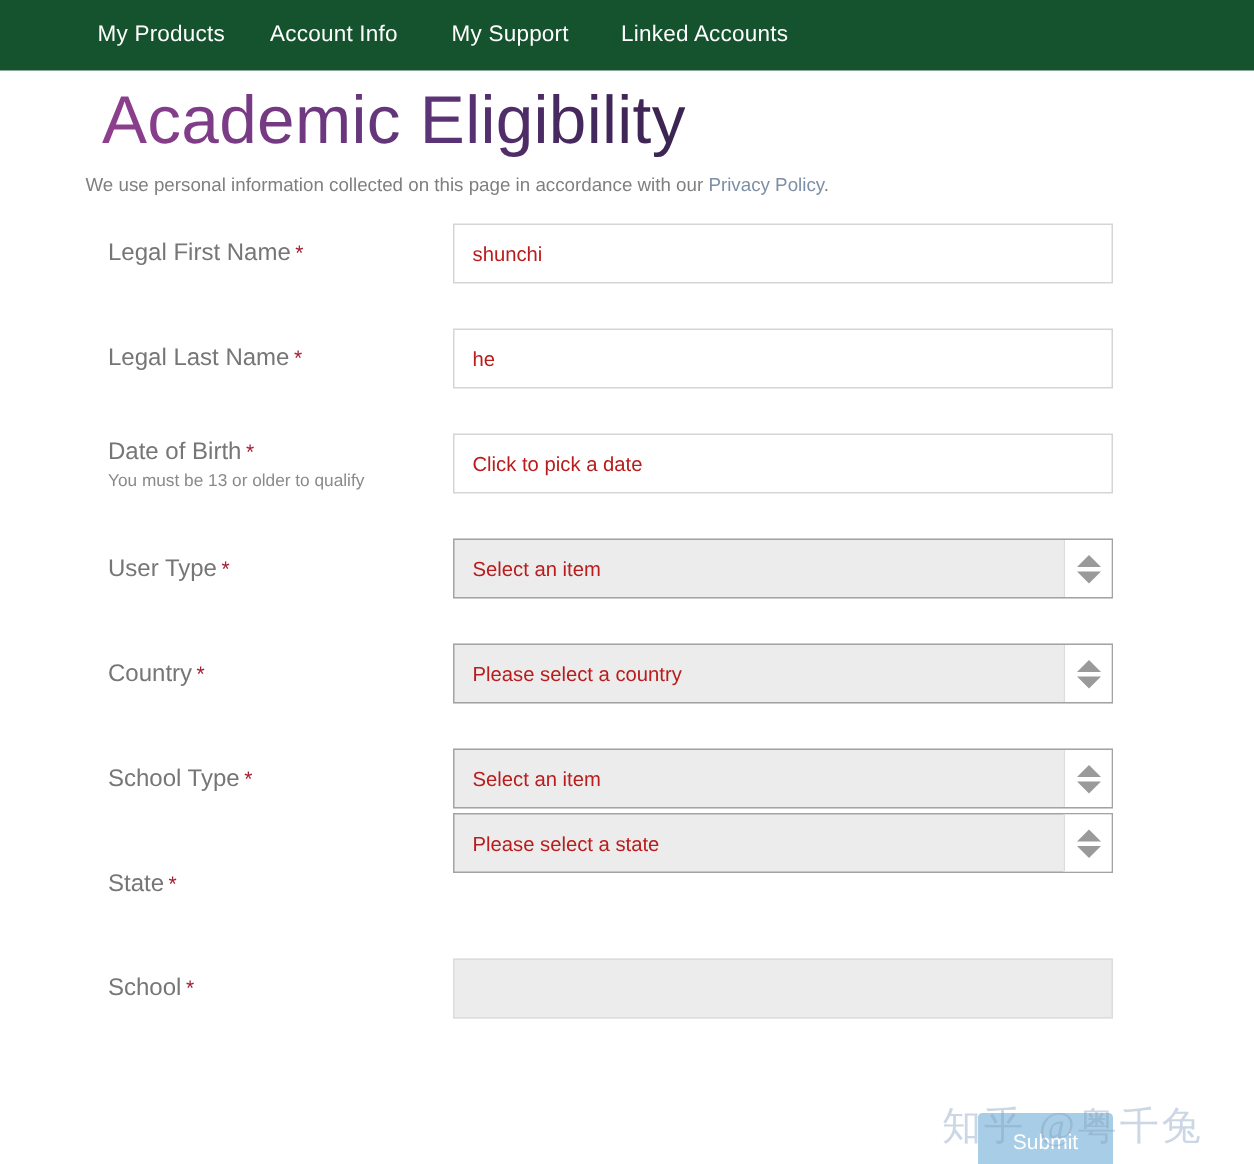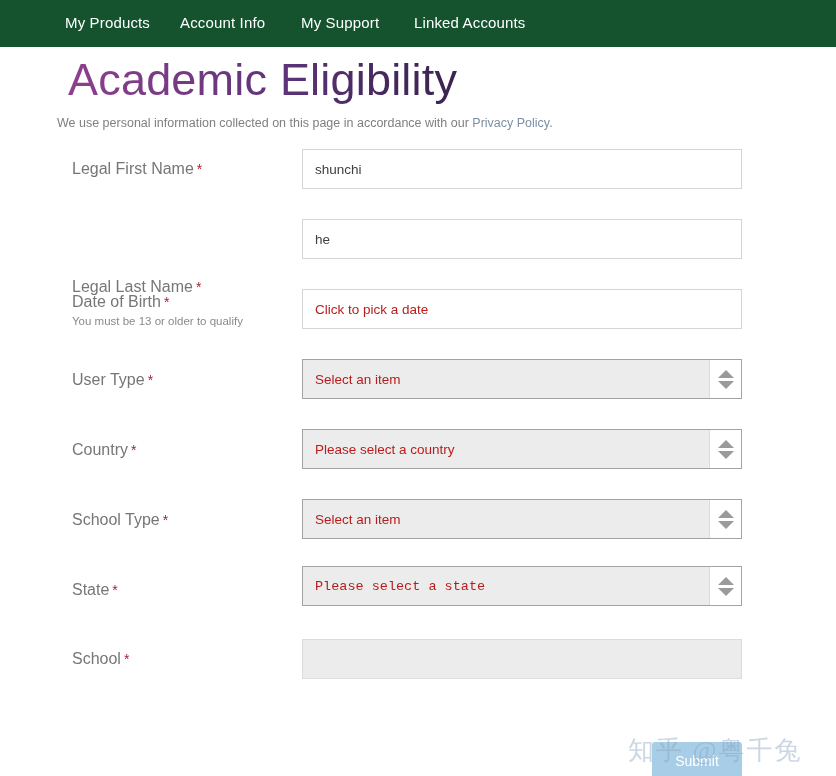--- a/index.html
+++ b/index.html
@@ -83,21 +83,21 @@
     position: absolute;
     left: 302px;
     width: 440px;
     height: 40px;
     border: 1px solid #d5d5d5;
     background: #ffffff;
     display: flex;
     align-items: center;
     padding: 0 12px;
     font-size: 13.5px;
-    color: #404040;
+    color: #b91c1c;
   }
   .control.placeholder { color: #b91c1c; }
   .control.select {
     background: #ececec;
     border: 1px solid #a3a3a3;
     padding-right: 40px;
   }
   .control.disabled {
     background: #ececec;
     border: 1px solid #dcdcdc;
@@ -176,21 +176,21 @@
 <div id="form-area">
 
   <div class="field-row">
     <div class="field-label" style="top:160px;">
       <span>Legal First Name</span><span class="req">*</span>
     </div>
     <div class="control" style="top:149px;">shunchi</div>
   </div>
 
   <div class="field-row">
-    <div class="field-label" style="top:230px;margin-top:48px;">
+    <div class="field-label" style="top:230px;">
       <span>Legal Last Name</span><span class="req">*</span>
     </div>
     <div class="control" style="top:219px;">he</div>
   </div>
 
   <div class="field-row">
     <div class="field-label" style="top:293px;">
       <span>Date of Birth</span><span class="req">*</span>
     </div>
     <div class="field-hint" style="top:315px;">You must be 13 or older to qualify</div>
@@ -233,21 +233,21 @@
         <span class="tri-up"></span>
         <span class="tri-down"></span>
       </span>
     </div>
   </div>
 
   <div class="field-row">
     <div class="field-label" style="top:581px;">
       <span>State</span><span class="req">*</span>
     </div>
-    <div class="control select placeholder" style="top:566px;font-family:Liberation Mono, monospace;">
+    <div class="control select placeholder" style="top:542px;">
       <span>Please select a state</span>
       <span class="spinner">
         <span class="tri-up"></span>
         <span class="tri-down"></span>
       </span>
     </div>
   </div>
 
   <div class="field-row">
     <div class="field-label" style="top:650px;">

